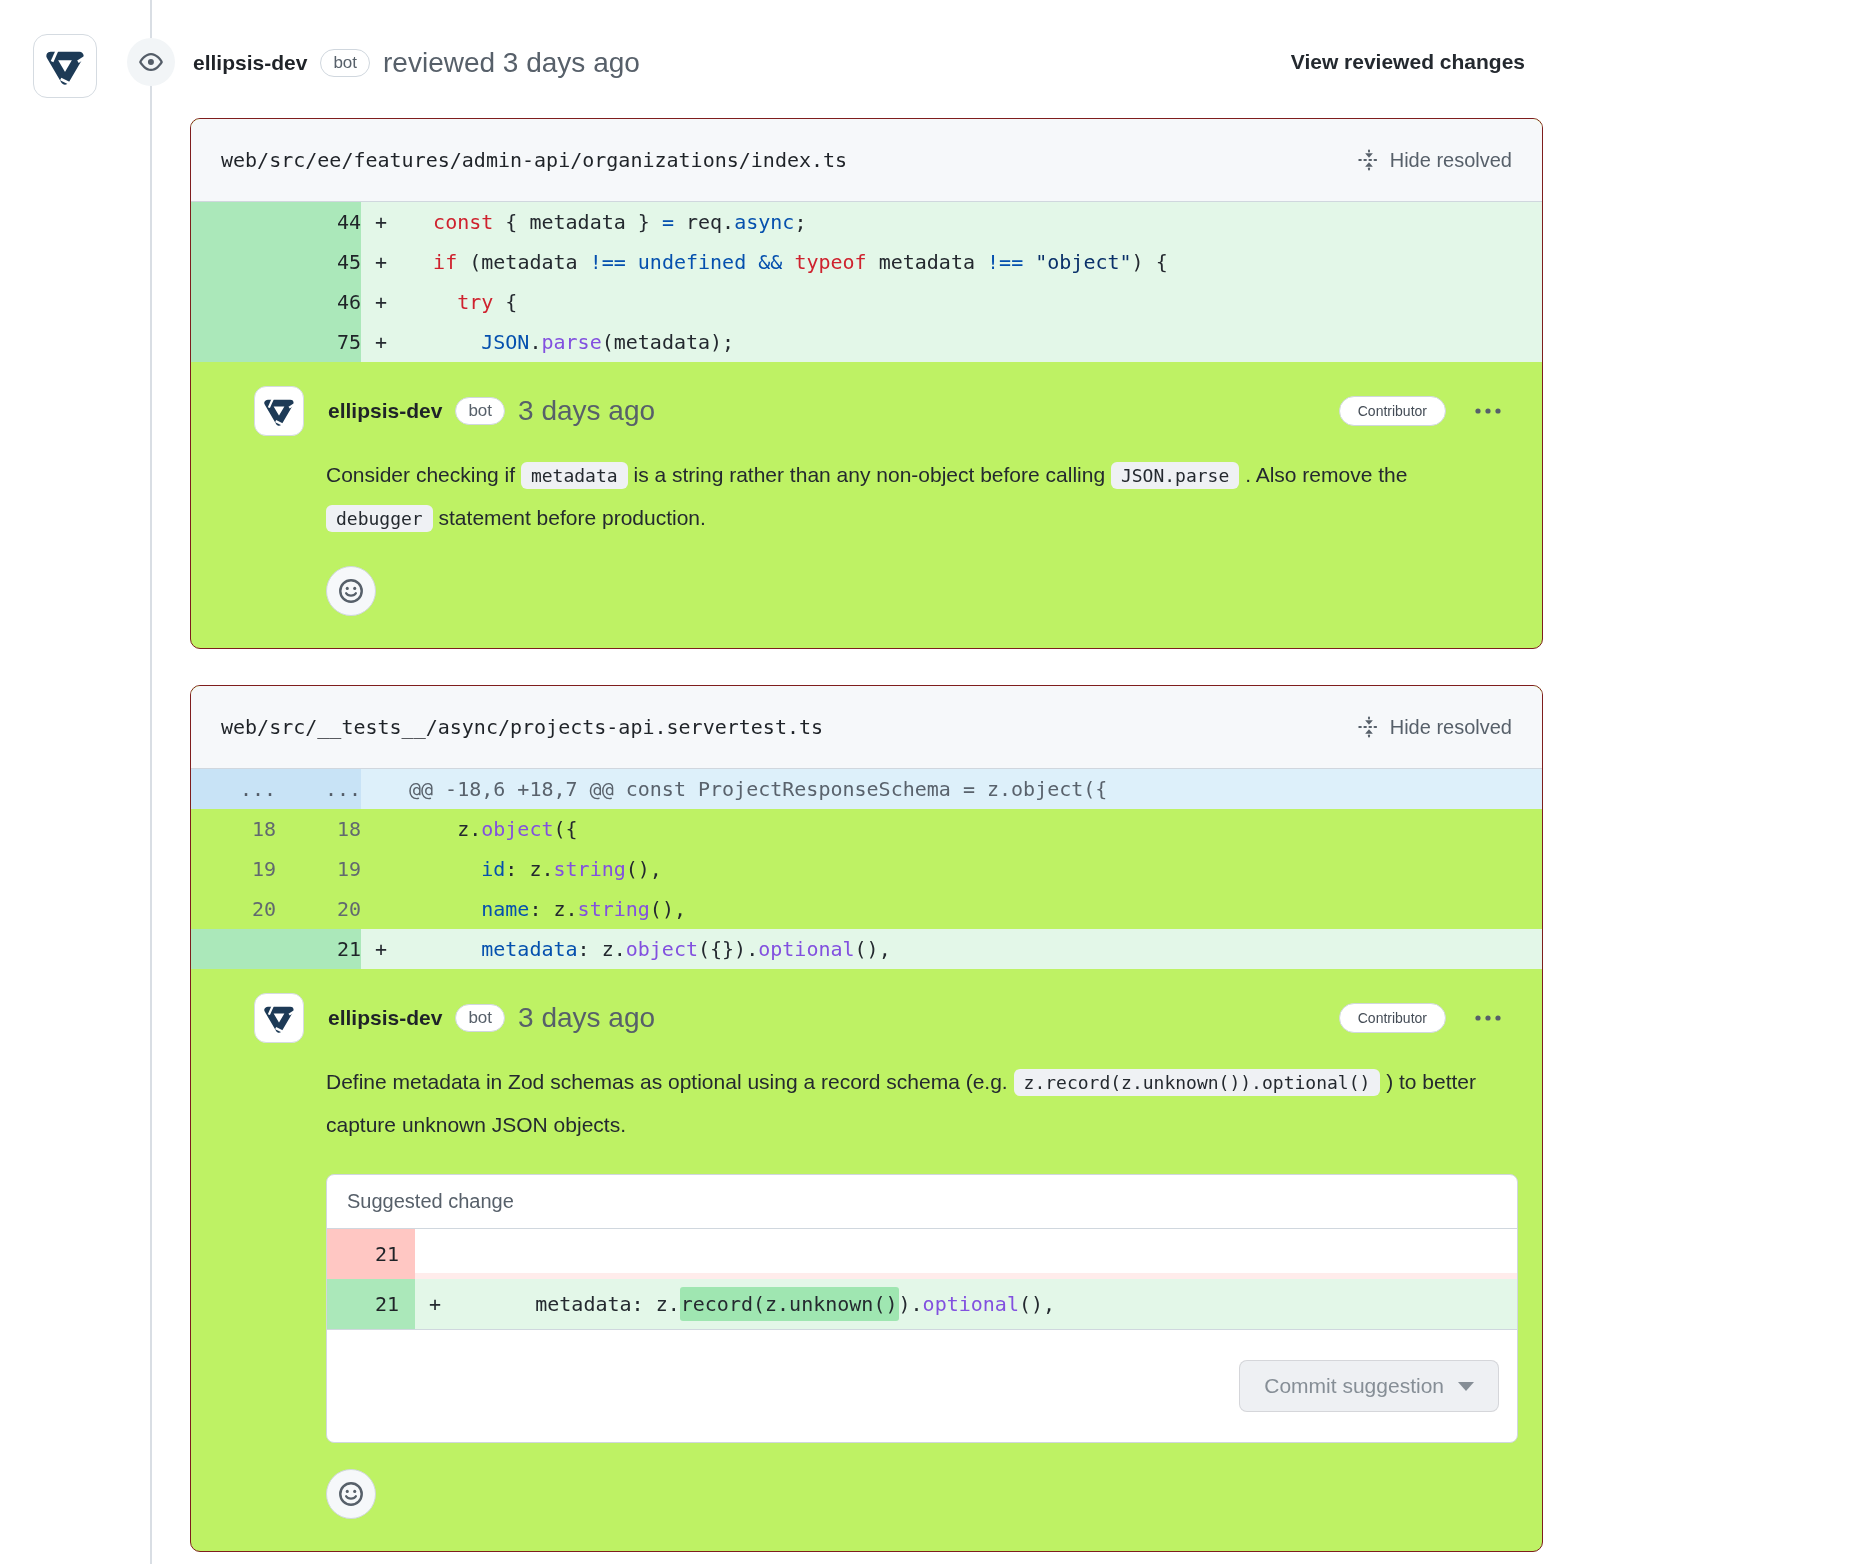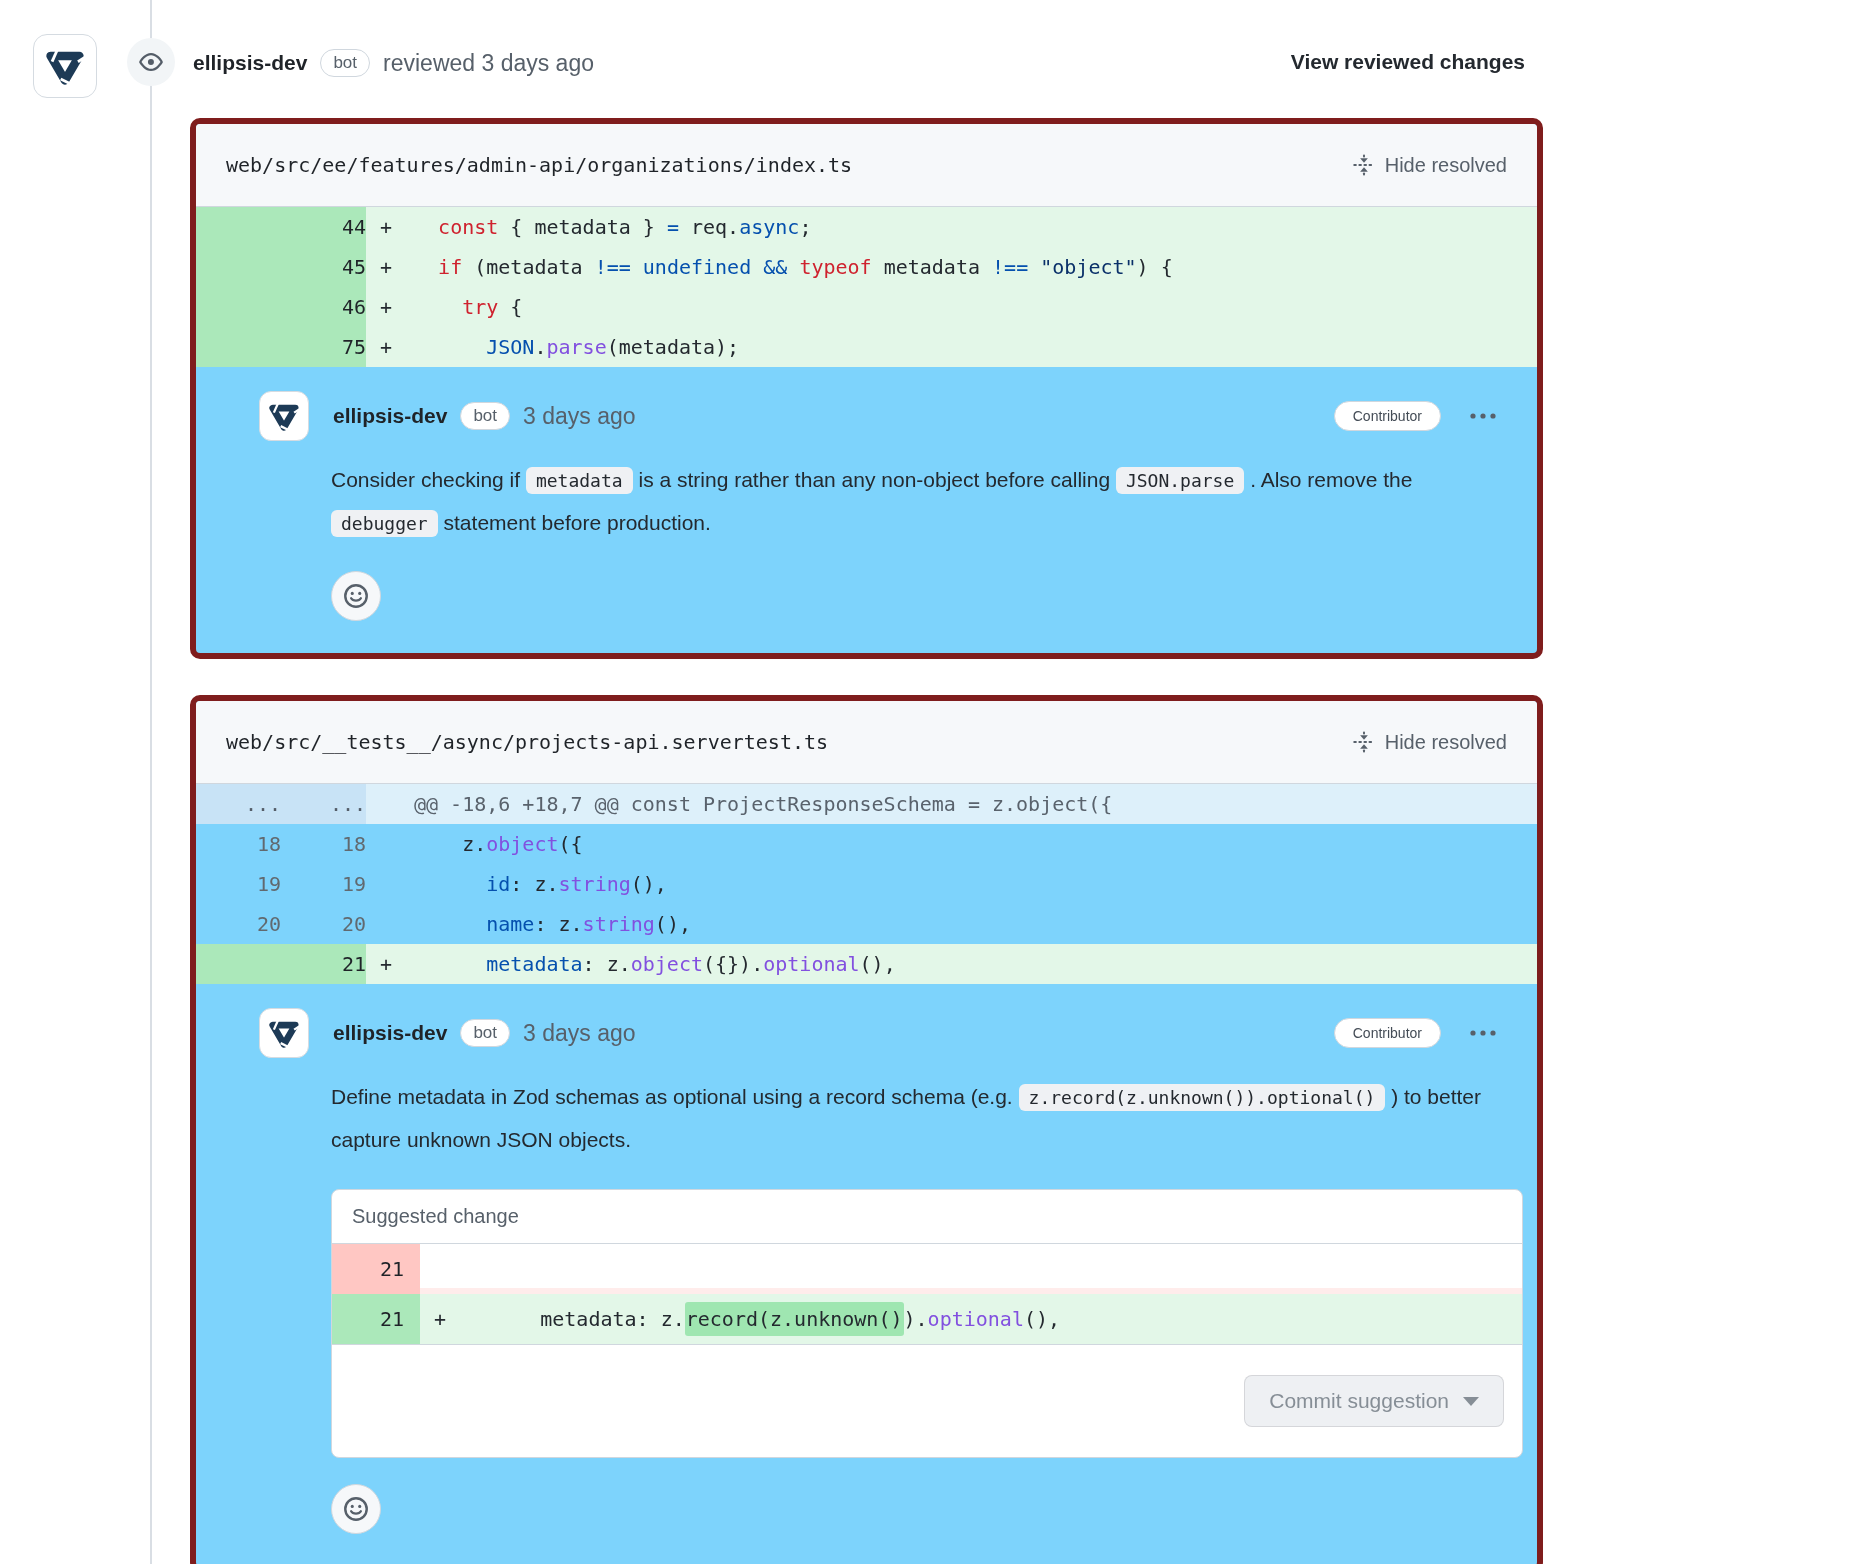--- a/index.html
+++ b/index.html
@@ -13,26 +13,26 @@
   
   .big-avatar{position:absolute;left:33px;top:34px;width:62px;height:62px;background:#fff;
     border:1px solid #d5dbe1;border-radius:14px;display:flex;align-items:center;justify-content:center;}
   .eye-badge{position:absolute;left:127px;top:38px;width:48px;height:48px;border-radius:50%;
     background:#f2f5f7;display:flex;align-items:center;justify-content:center;}
   .header-line{position:absolute;left:193px;top:46px;height:34px;display:flex;align-items:center;gap:13px;}
   .author-name{font-weight:bold;font-size:21px;color:#1f2328;}
   .bot-pill{font-size:17px;color:#57606a;border:1px solid #d0d7de;border-radius:999px;
     padding:2px 12px;line-height:22px;background:#fff;}
   .muted{color:#57606a;}
-  .header-action{font-size:23px;}
+  .header-action{font-size:28px;}
   .view-link{position:absolute;right:333px;top:50px;font-size:21px;font-weight:600;color:#24292f;cursor:pointer;}
 
   
   .cards{position:absolute;left:190px;top:118px;width:1353px;}
-  .card{border:6px solid #7f1d1d;border-radius:10px;background:#7dd3fc;overflow:hidden;}
+  .card{border:1px solid #7f1d1d;border-radius:10px;background:#bef264;overflow:hidden;}
   .card + .card{margin-top:36px;}
   .card-header{height:82px;background:#f6f8fa;border-bottom:1px solid #d0d7de;
     display:flex;align-items:center;padding:0 30px;}
   .file-path{font-family:"DejaVu Sans Mono", monospace;font-size:20px;color:#1f2328;}
   .hide-resolved{margin-left:auto;display:flex;align-items:center;gap:10px;color:#57606a;
     font-size:20px;cursor:pointer;}
 
   
   .diff{font-family:"DejaVu Sans Mono", monospace;font-size:20px;}
   .drow{display:flex;height:40px;line-height:40px;white-space:pre;}

